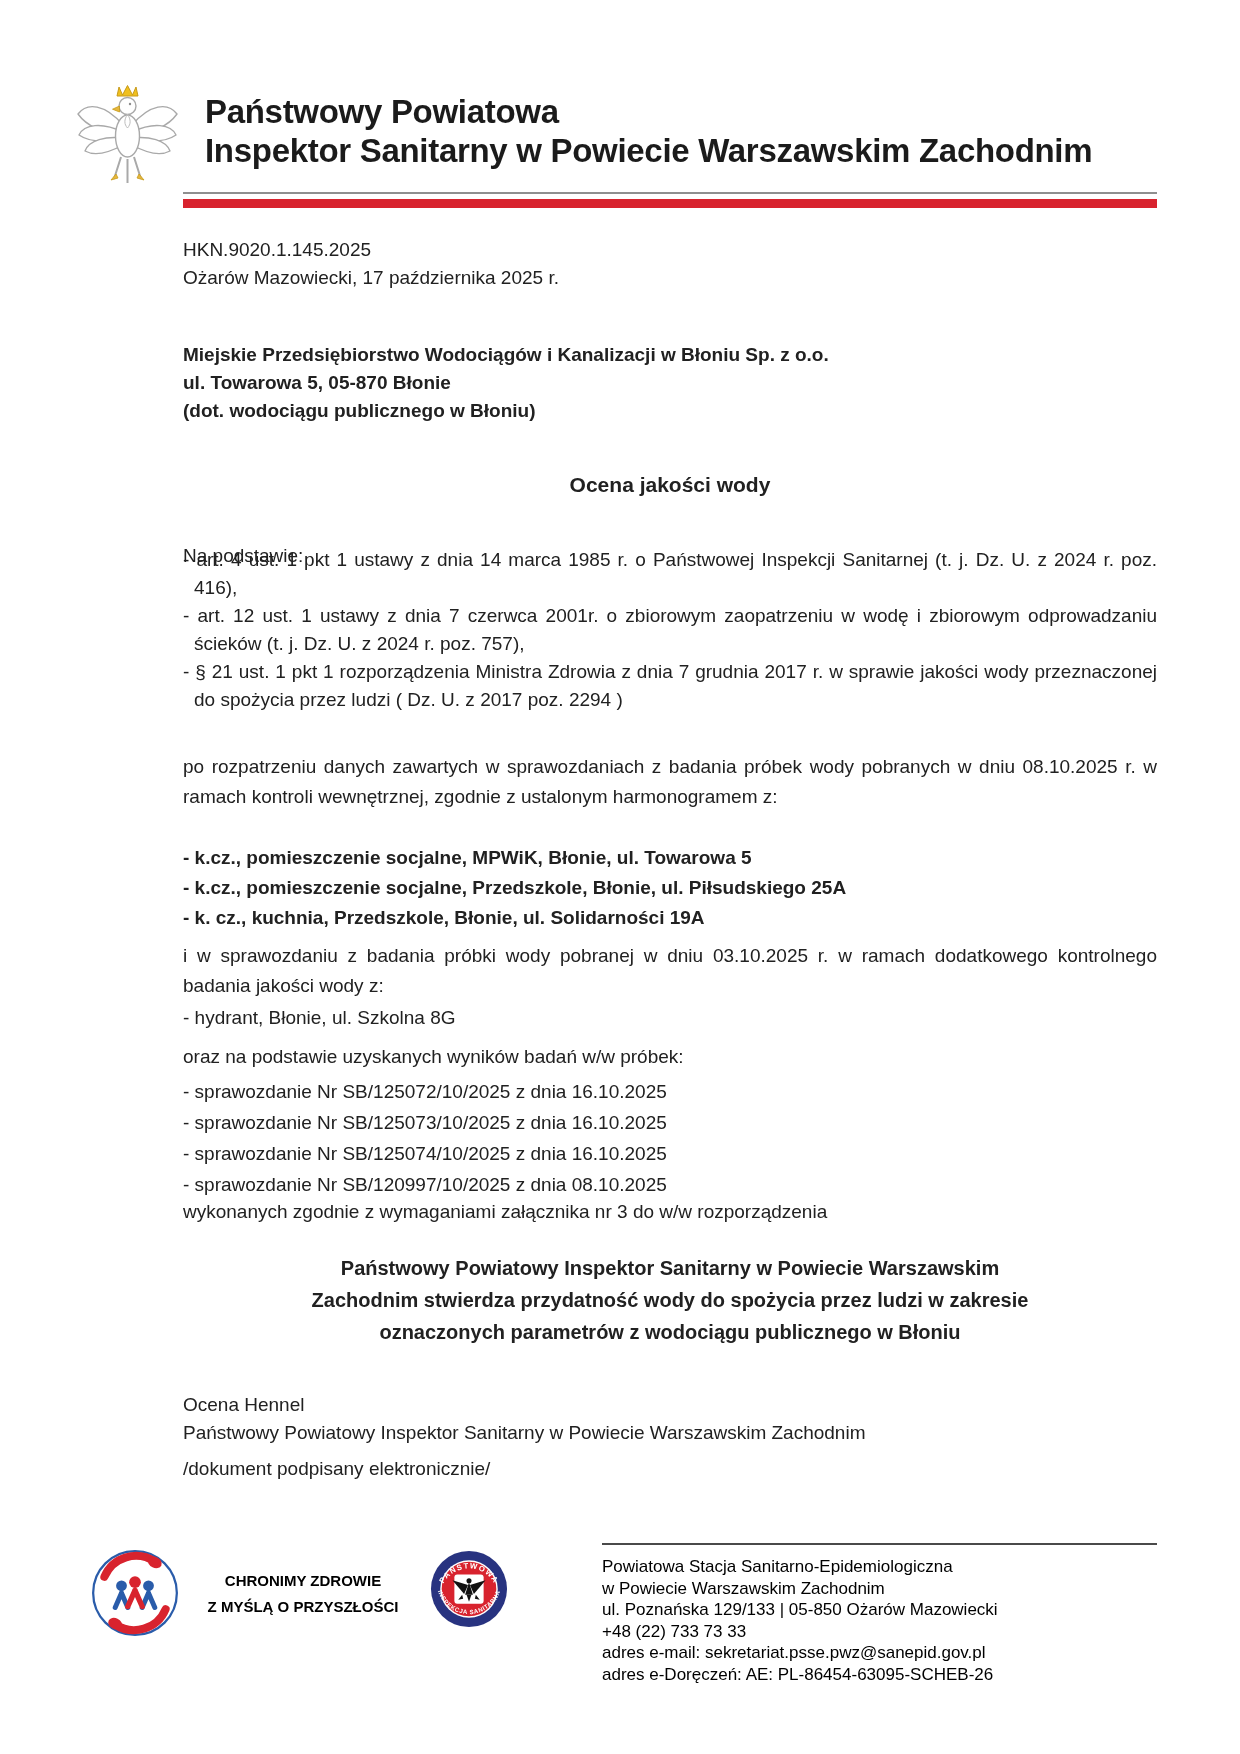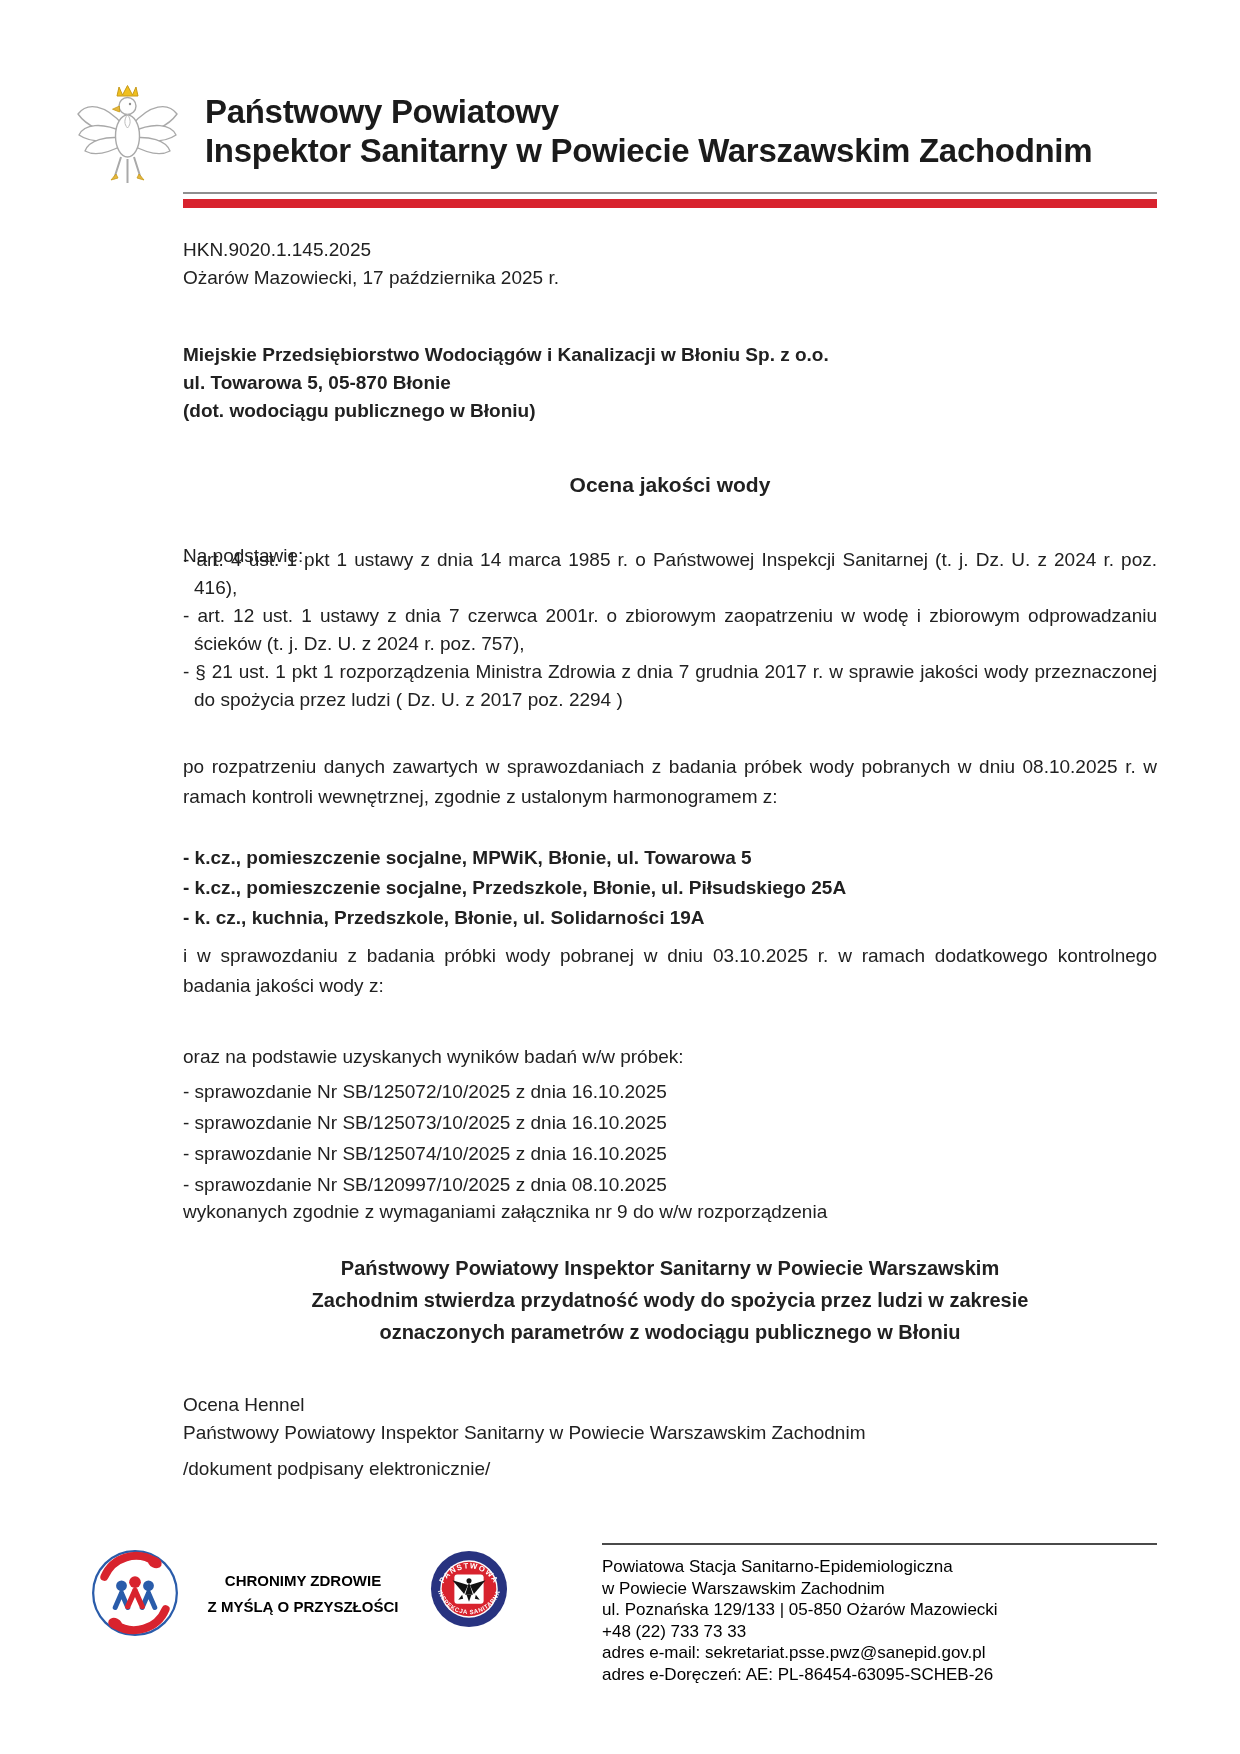--- a/index.html
+++ b/index.html
@@ -63,21 +63,21 @@
       <path d="M64,96 l5,6 l-7,-2 z" fill="#e7b73c" stroke="#c79a1a" stroke-width="0.8"></path>
       <circle cx="52.5" cy="28" r="8.5" fill="#ffffff" stroke="#a9a9a9" stroke-width="1.4"></circle>
       <path d="M44.5,28 l-7,3.2 l7,2.8 z" fill="#e7b73c" stroke="#c79a1a" stroke-width="0.8"></path>
       <circle cx="55" cy="26" r="1.2" fill="#8d8d8d"></circle>
       <path d="M44,9 l3.5,8 l5,-9.5 l5,9.5 l3.5,-8 l2,9 l-21,0 z" fill="#f0c01f" stroke="#c79a1a" stroke-width="1"></path>
       <path d="M52.5,36 C49,42 49,46 52.5,50 C56,46 56,42 52.5,36" fill="none" stroke="#bdbdbd" stroke-width="1"></path>
     </svg>
   </div>
 
   <div class="abs org-title">
-    <div>Państwowy Powiatowy</div>
+    <div>Państwowy Powiatowa</div>
     <div>Inspektor Sanitarny w Powiecie Warszawskim Zachodnim</div>
   </div>
 
   <div class="abs rule-gray"></div>
   <div class="abs bar-red" style="background:#d8232e"></div>
 
   <div class="abs t ref">HKN.9020.1.145.2025</div>
   <div class="abs t pdate">Ożarów Mazowiecki, 17 października 2025 r.</div>
 
   <div class="abs t addr">
@@ -96,29 +96,32 @@
   </div>
 
   <div class="abs t par1 just">po rozpatrzeniu danych zawartych w sprawozdaniach z badania próbek wody pobranych w  dniu 08.10.2025 r. w ramach kontroli wewnętrznej, zgodnie z ustalonym harmonogramem z:</div>
   <div class="abs t pts1">
     <div>- k.cz., pomieszczenie socjalne, MPWiK, Błonie, ul. Towarowa 5</div>
     <div>- k.cz., pomieszczenie socjalne, Przedszkole, Błonie, ul. Piłsudskiego 25A</div>
     <div>- k. cz., kuchnia, Przedszkole, Błonie, ul. Solidarności 19A</div>
   </div>
 
   <div class="abs t par2 just">i w sprawozdaniu z badania próbki wody pobranej w dniu 03.10.2025 r. w ramach dodatkowego kontrolnego badania jakości wody z:</div>
+  <div class="abs t pts2">
+    <div>- hydrant, Błonie, ul. Szkolna 8G</div>
+  </div>
 
   <div class="abs t res-intro">oraz na podstawie uzyskanych wyników badań w/w próbek:</div>
   <div class="abs t reports">
     <div>- sprawozdanie Nr SB/125072/10/2025 z dnia 16.10.2025</div>
     <div>- sprawozdanie Nr SB/125073/10/2025 z dnia 16.10.2025</div>
     <div>- sprawozdanie Nr SB/125074/10/2025 z dnia 16.10.2025</div>
     <div>- sprawozdanie Nr SB/120997/10/2025 z dnia 08.10.2025</div>
   </div>
-  <div class="abs t outro">wykonanych zgodnie z wymaganiami załącznika nr 9 do w/w rozporządzenia</div>
+  <div class="abs t outro">wykonanych zgodnie z wymaganiami załącznika nr 3 do w/w rozporządzenia</div>
 
   <div class="abs statement">
     <div>Państwowy Powiatowy Inspektor Sanitarny w Powiecie Warszawskim</div>
     <div>Zachodnim stwierdza przydatność wody do spożycia przez ludzi w zakresie</div>
     <div>oznaczonych parametrów z wodociągu publicznego w Błoniu</div>
   </div>
 
   <div class="abs t sig-name">Ocena Hennel</div>
   <div class="abs t sig-title">Państwowy Powiatowy Inspektor Sanitarny w Powiecie Warszawskim Zachodnim</div>
   <div class="abs t sig-note">/dokument podpisany elektronicznie/</div>

